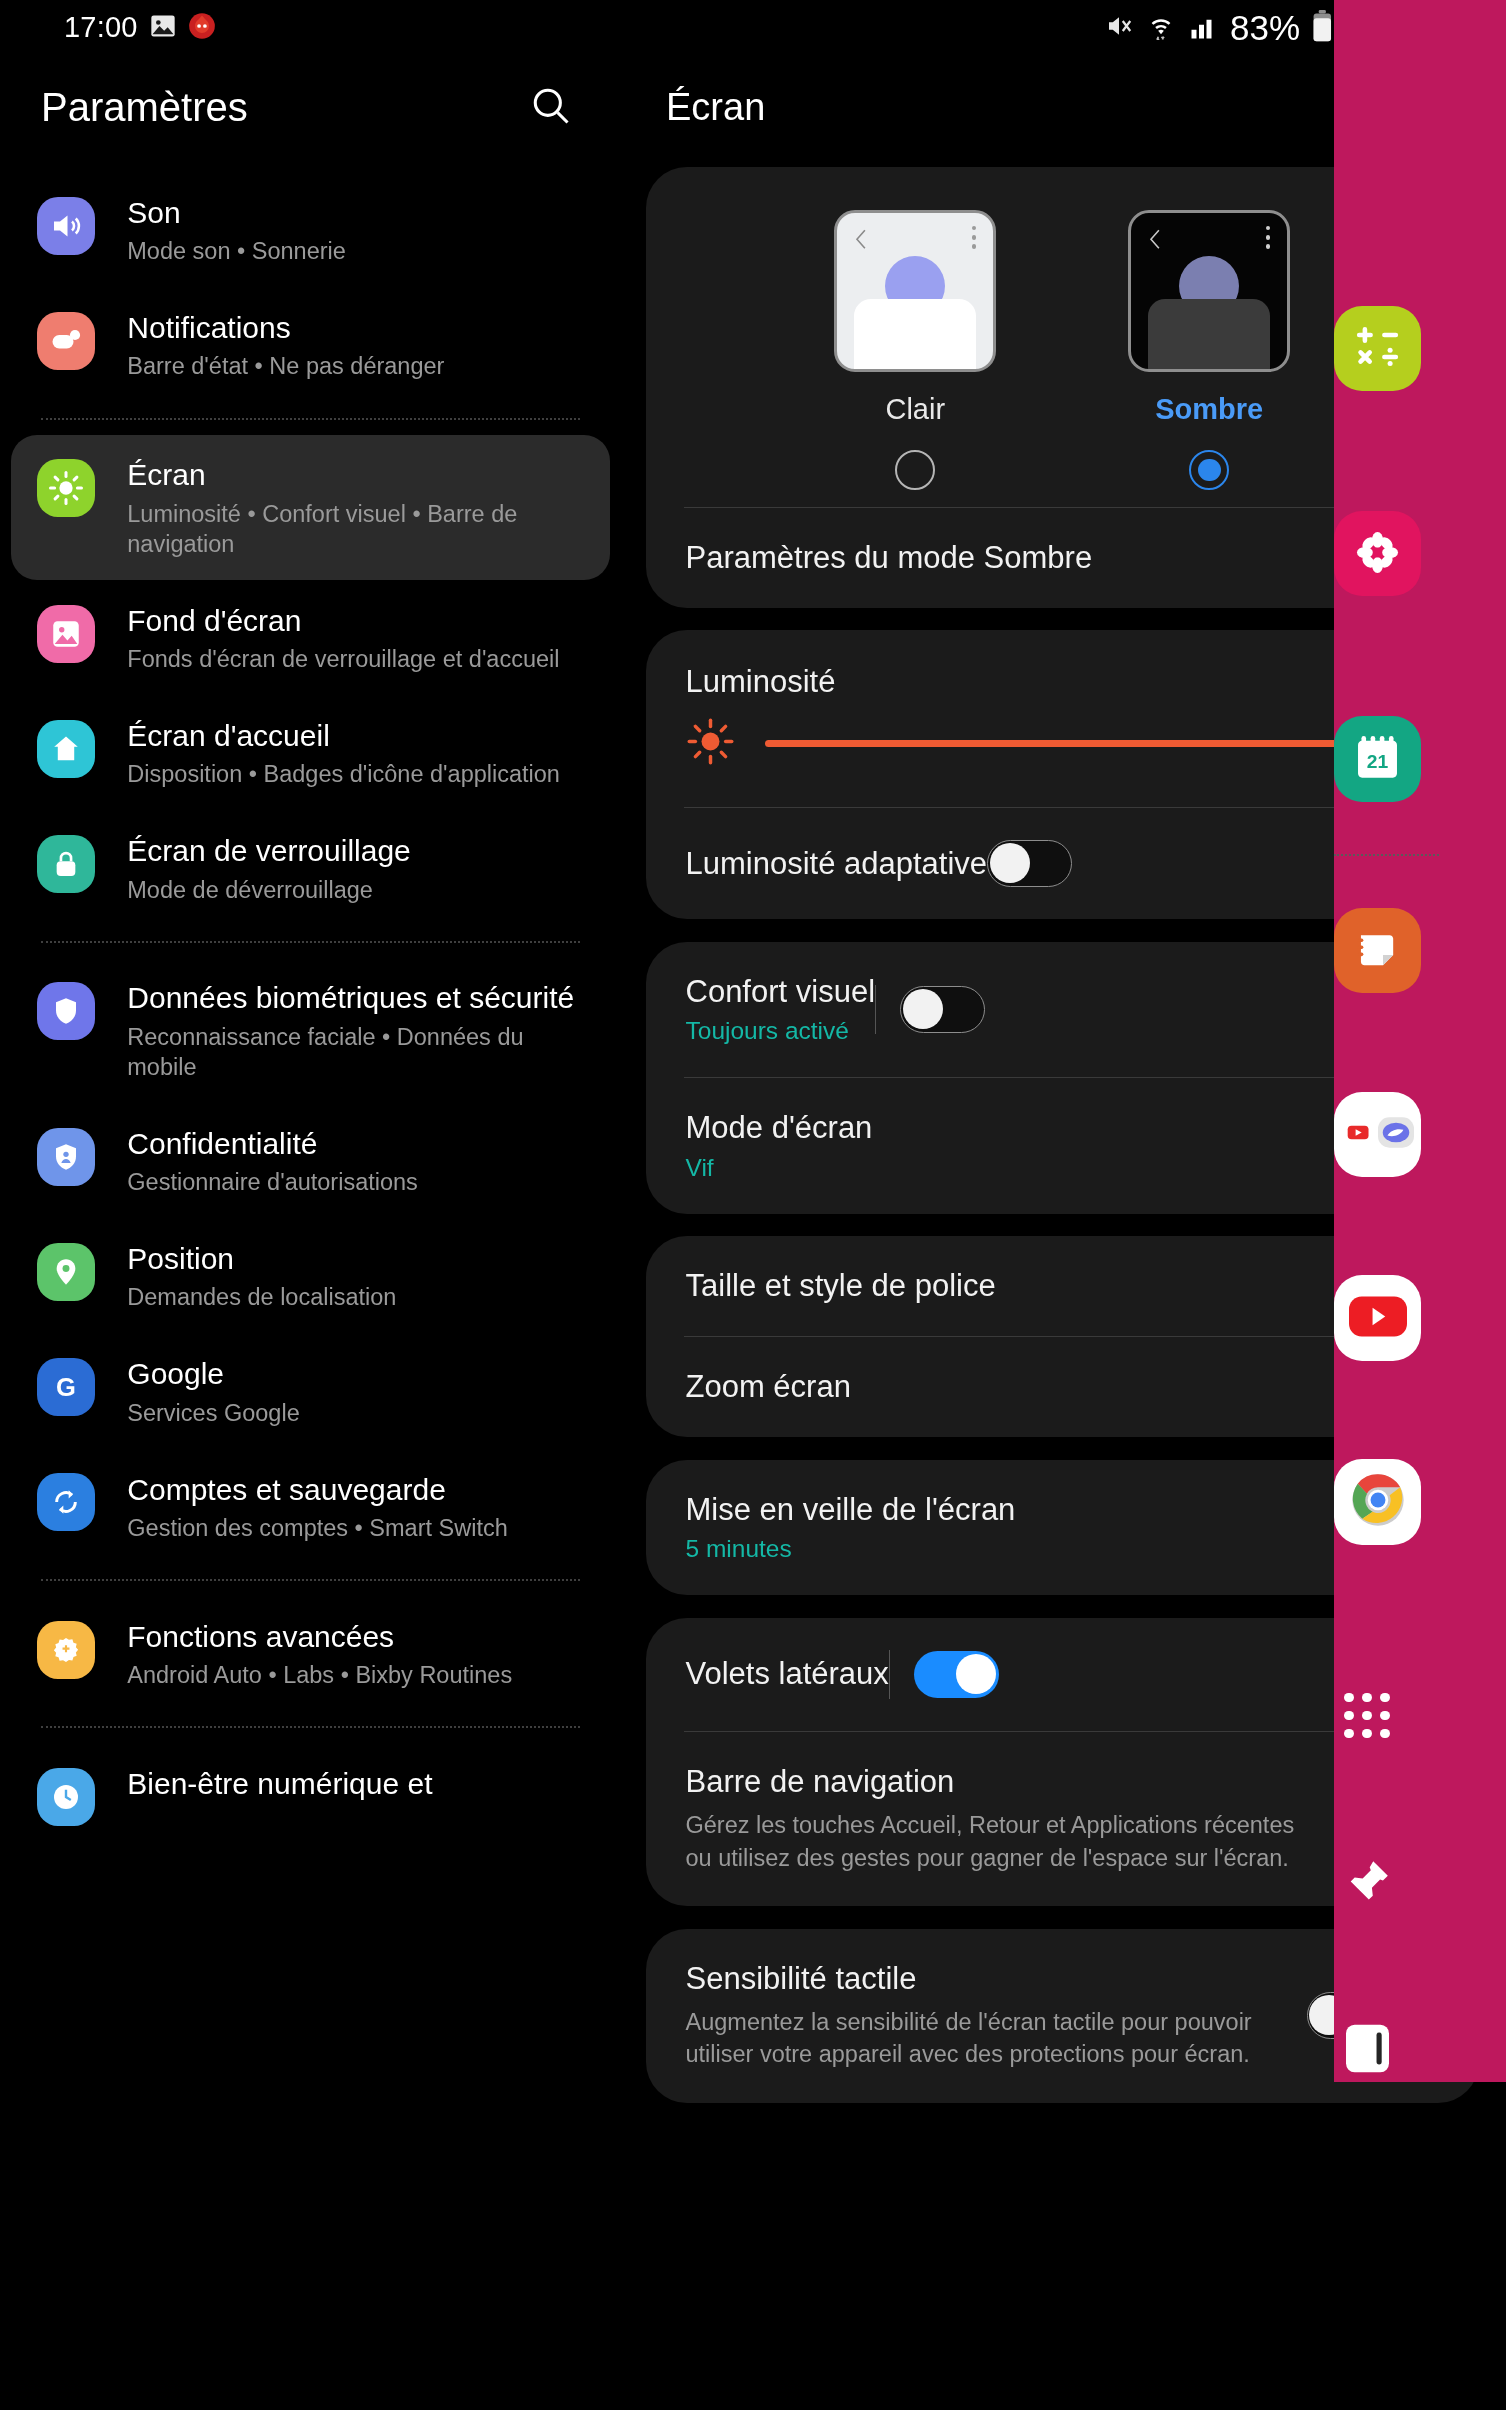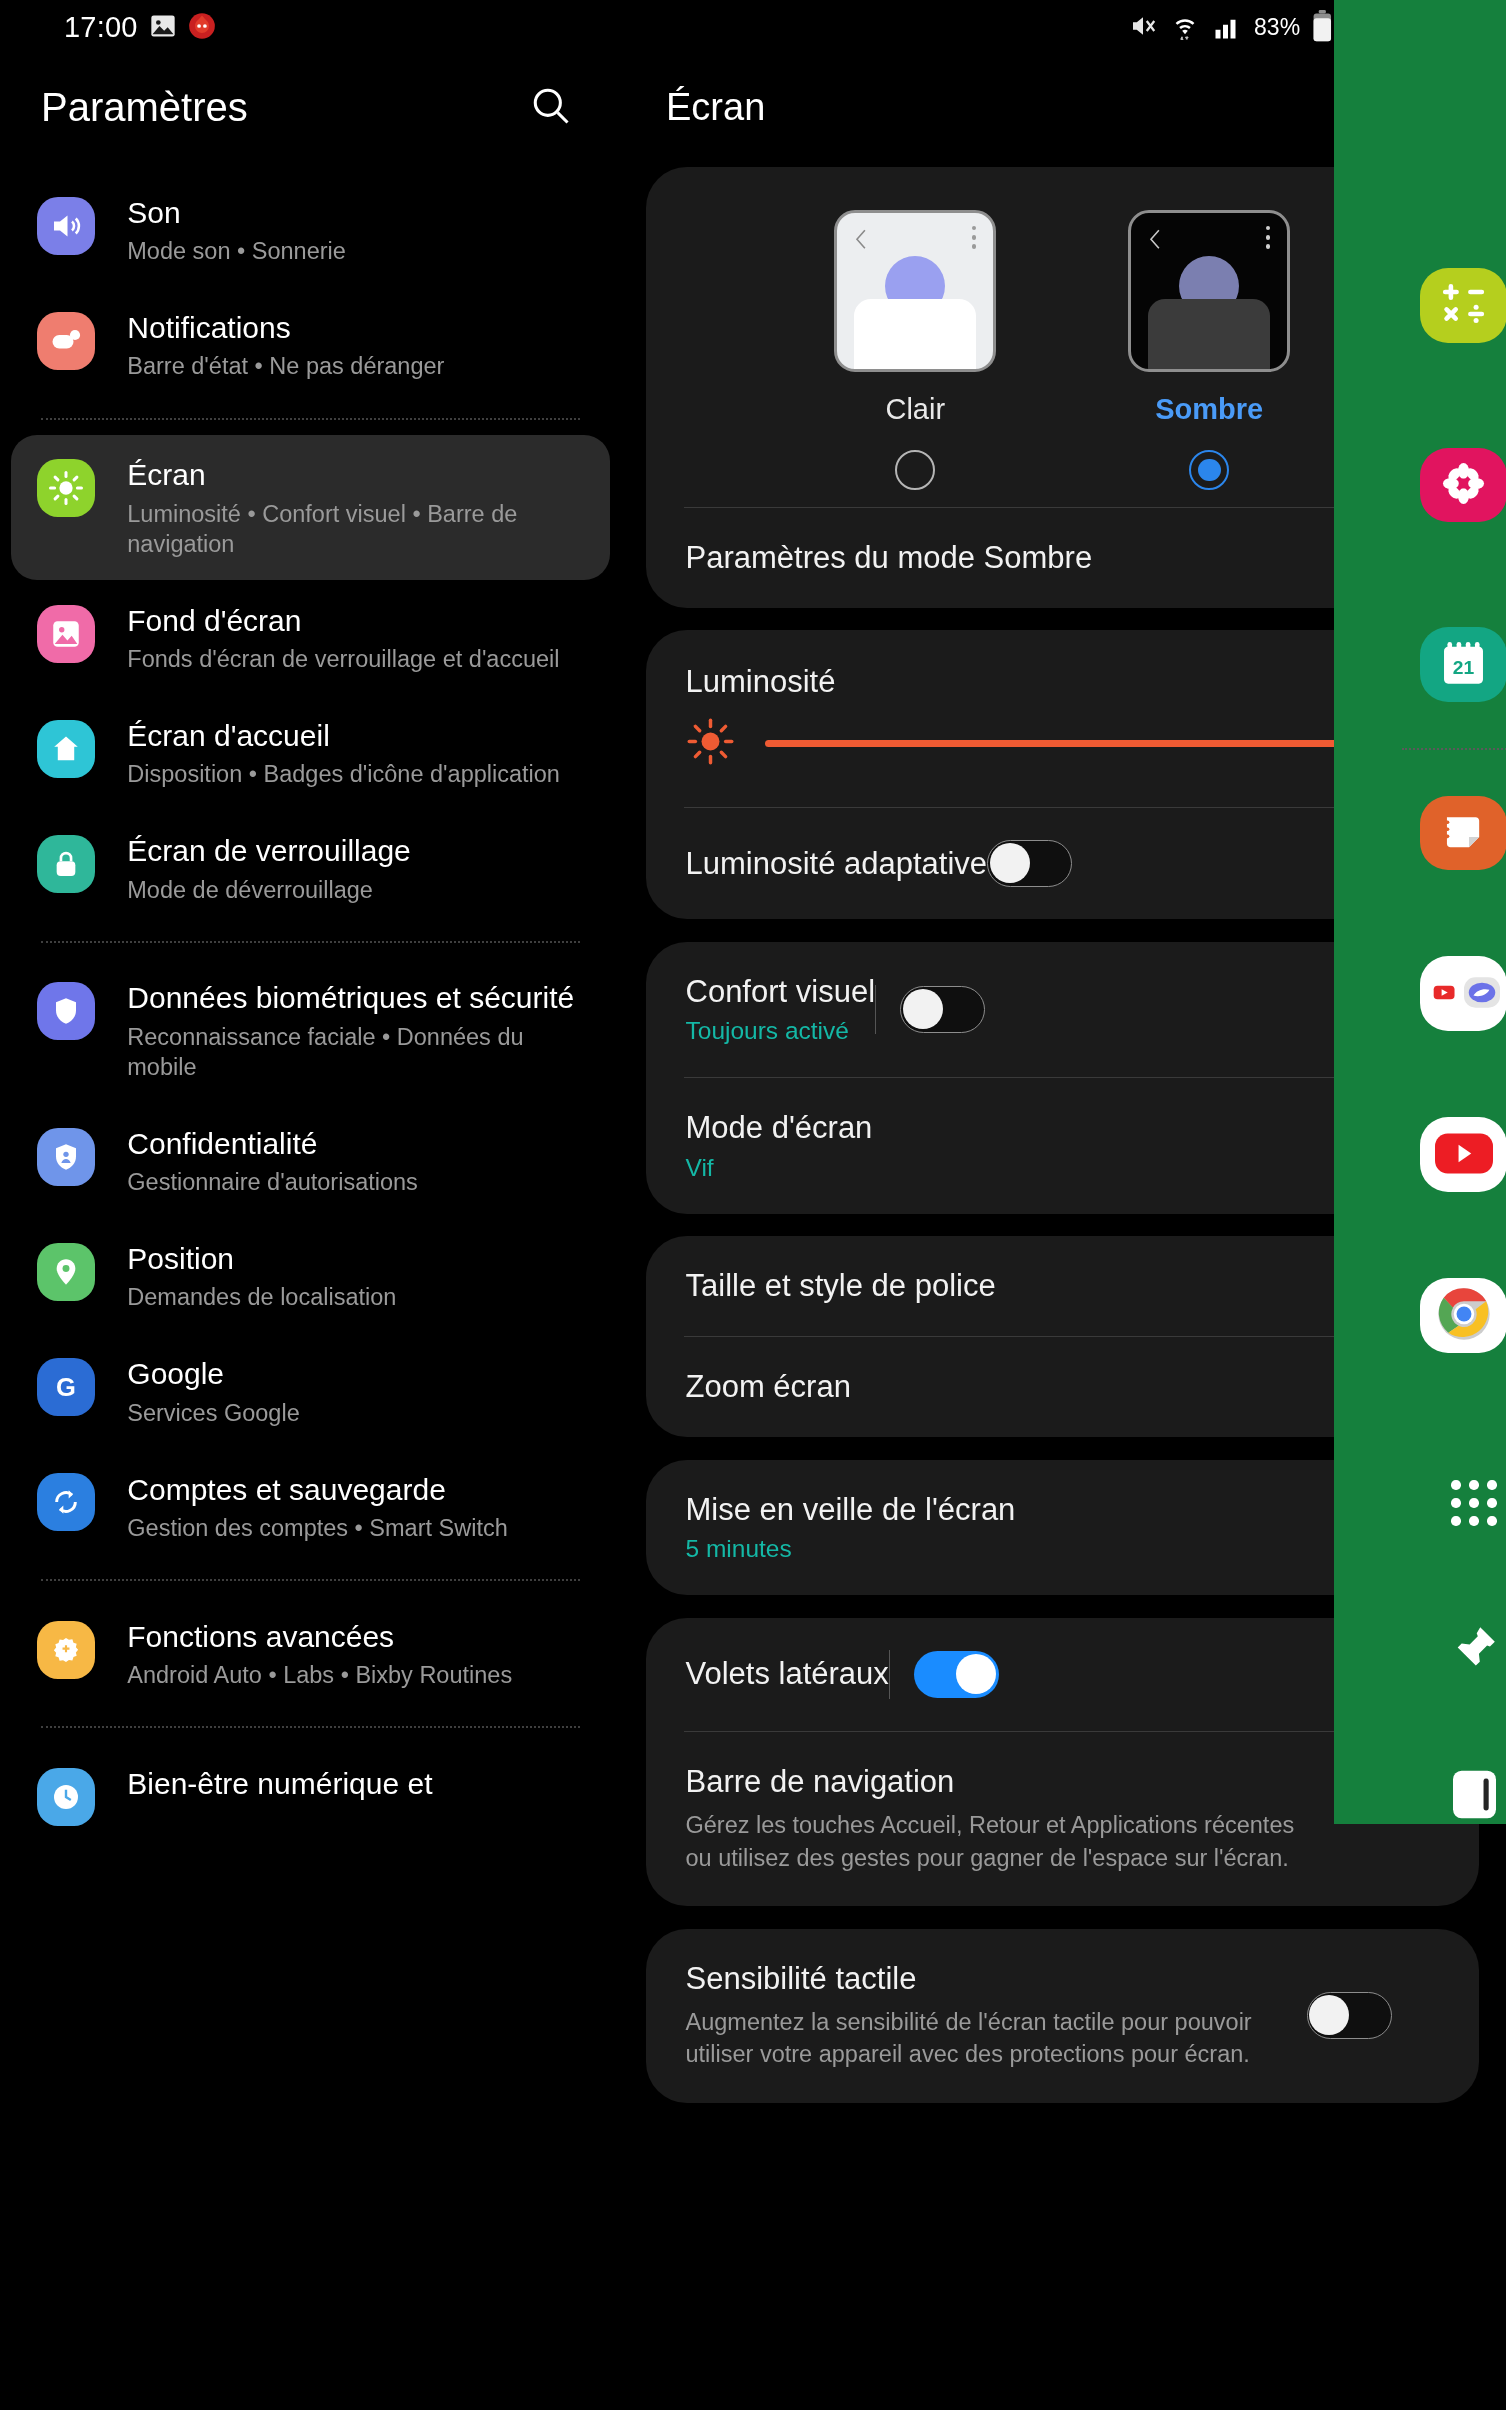--- a/index.html
+++ b/index.html
@@ -15,21 +15,21 @@
   .statusbar {
     position: absolute; top: 0; left: 0; width: 1507px; height: 55px;
     display: flex; align-items: center; z-index: 50;
   }
   .sb-left { display: flex; align-items: center; gap: 11.3px; padding-left: 64px; }
   .sb-time { color: #fff; font-size: 29px; letter-spacing: 0.2px; }
   .sb-right {
     position: absolute; right: 173px; top: 0; height: 55px;
     display: flex; align-items: center; gap: 11.3px;
   }
-  .sb-batt-text { color: #fff; font-size: 23px; }
+  .sb-batt-text { color: #fff; font-size: 35px; }
 
   
   .panes { display: flex; width: 1507px; height: 2411px; padding-top: 55px; }
   .left-pane { width: 621px; height: 100%; background: #000; position: relative; }
   .right-pane { flex: 1; height: 100%; background: #000; position: relative; }
 
   
   .lhead { display: flex; align-items: center; height: 104px; padding: 0 41px; justify-content: space-between; }
   .lhead h1 { color: #fff; font-size: 40px; font-weight: 400; text-align: right; }
   .search-btn { width: 60px; height: 60px; display: flex; align-items: center; justify-content: center; cursor: pointer; }
@@ -103,23 +103,23 @@
   .tg { width: 85px; height: 47px; border-radius: 26px; position: relative; flex: 0 0 85px; cursor: pointer; }
   .tg.off { background: #0f0f0f; border: 1.9px solid #8d8d8d; }
   .tg.off::after { content: ""; position: absolute; left: 1.9px; top: 1.9px; width: 40px; height: 40px; border-radius: 50%; background: #f2f2f2; }
   .tg.on { background: #1a8cff; }
   .tg.on::after { content: ""; position: absolute; right: 2.8px; top: 2.8px; width: 40px; height: 40px; border-radius: 50%; background: #fff; }
   .tg-wrap { display: flex; align-items: center; gap: 24.5px; }
   .vdiv { width: 0.9px; height: 49px; background: #555; }
 
   
   .edge {
-    position: absolute; right: 0; top: 0; width: 173px; height: 1824px;
-    background: #15803d; z-index: 40;
-    display: flex; flex-direction: column; align-items: flex-end;
+    position: absolute; right: 0; top: 0; width: 173px; height: 2082px;
+    background: #be185d; z-index: 40;
+    display: flex; flex-direction: column; align-items: flex-start;
   }
   .edge-app { width: 87px; height: 87px; border-radius: 28px; display: flex; align-items: center; justify-content: center; cursor: pointer; }
   .edge-sep { width: 105px; border-top: 2.8px dotted #5a5a5a; }
   .edge-tool { width: 66px; height: 66px; display: flex; align-items: center; justify-content: center; cursor: pointer; }
   .dotgrid { display: grid; grid-template-columns: repeat(3,9.4px); gap: 8.5px; }
   .dotgrid i { width: 9.4px; height: 9.4px; border-radius: 50%; background: #fff; display: block; }
 </style>
 </head>
 <body>
 

